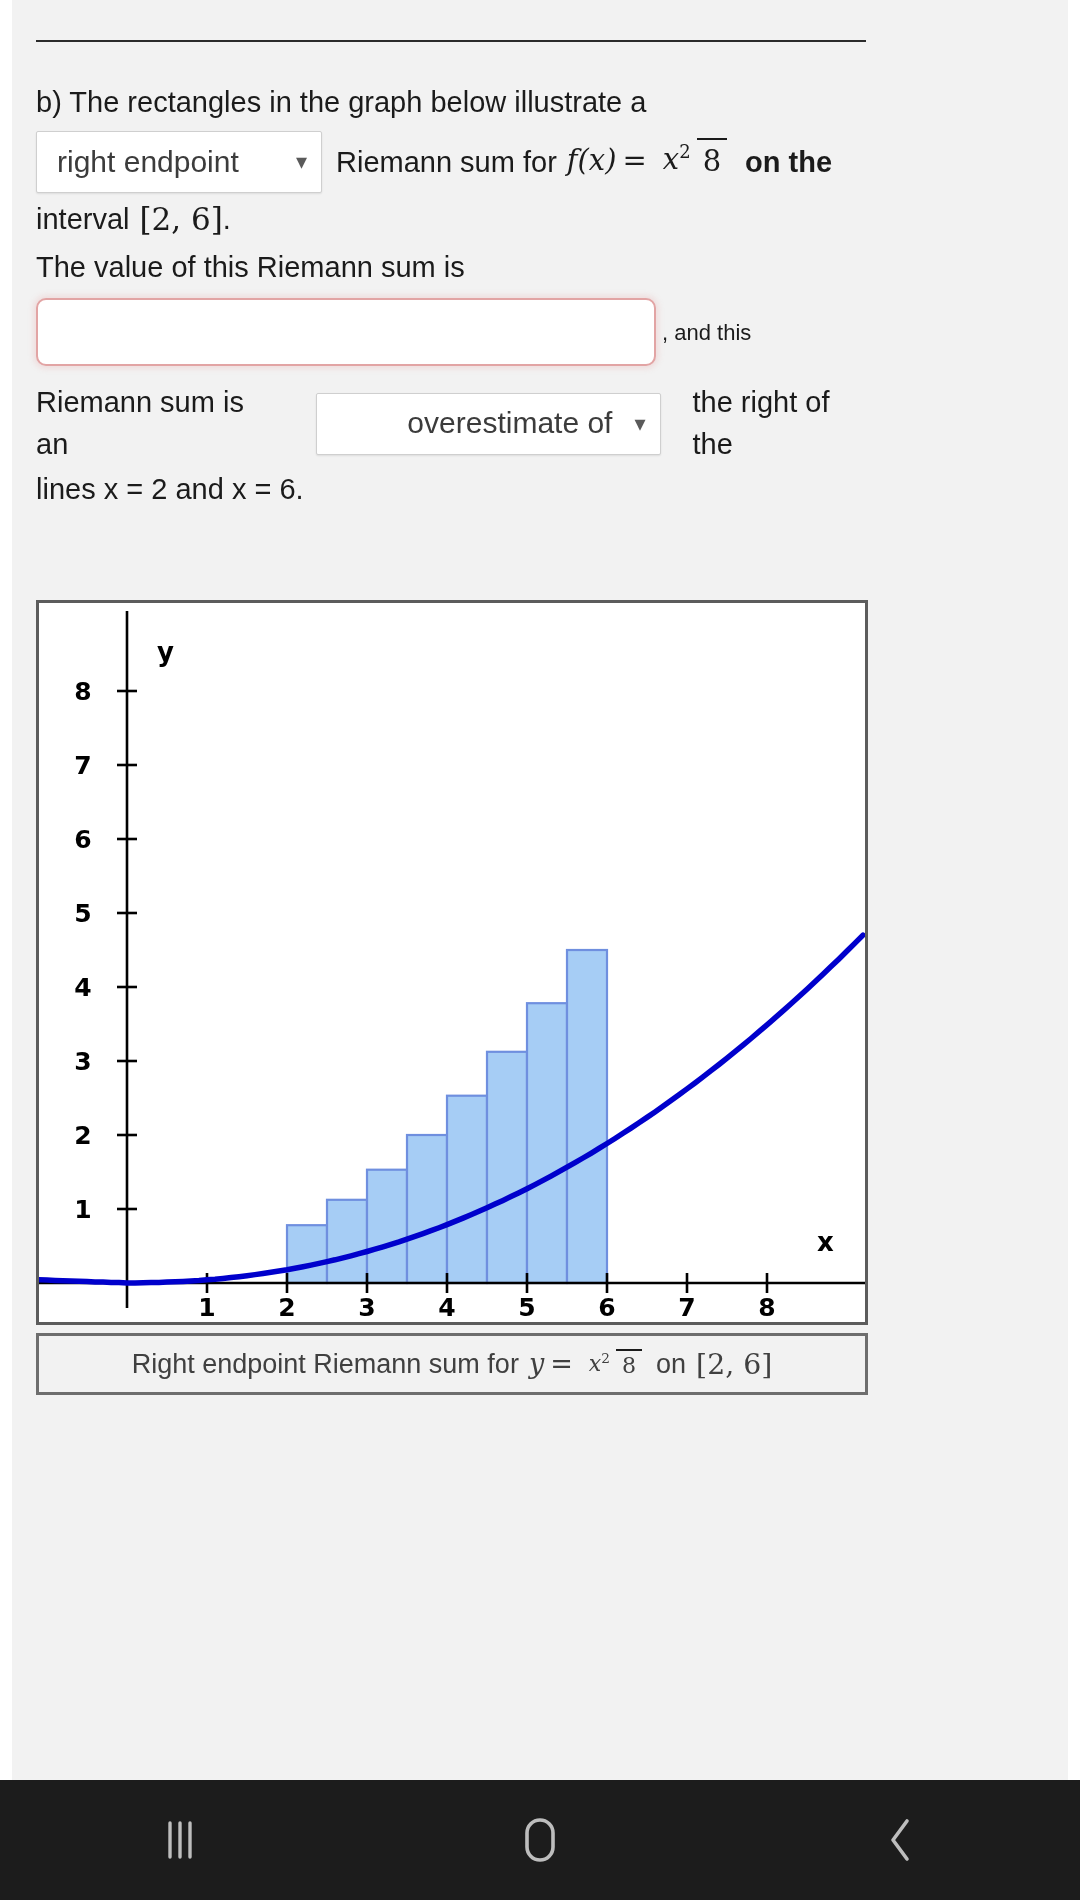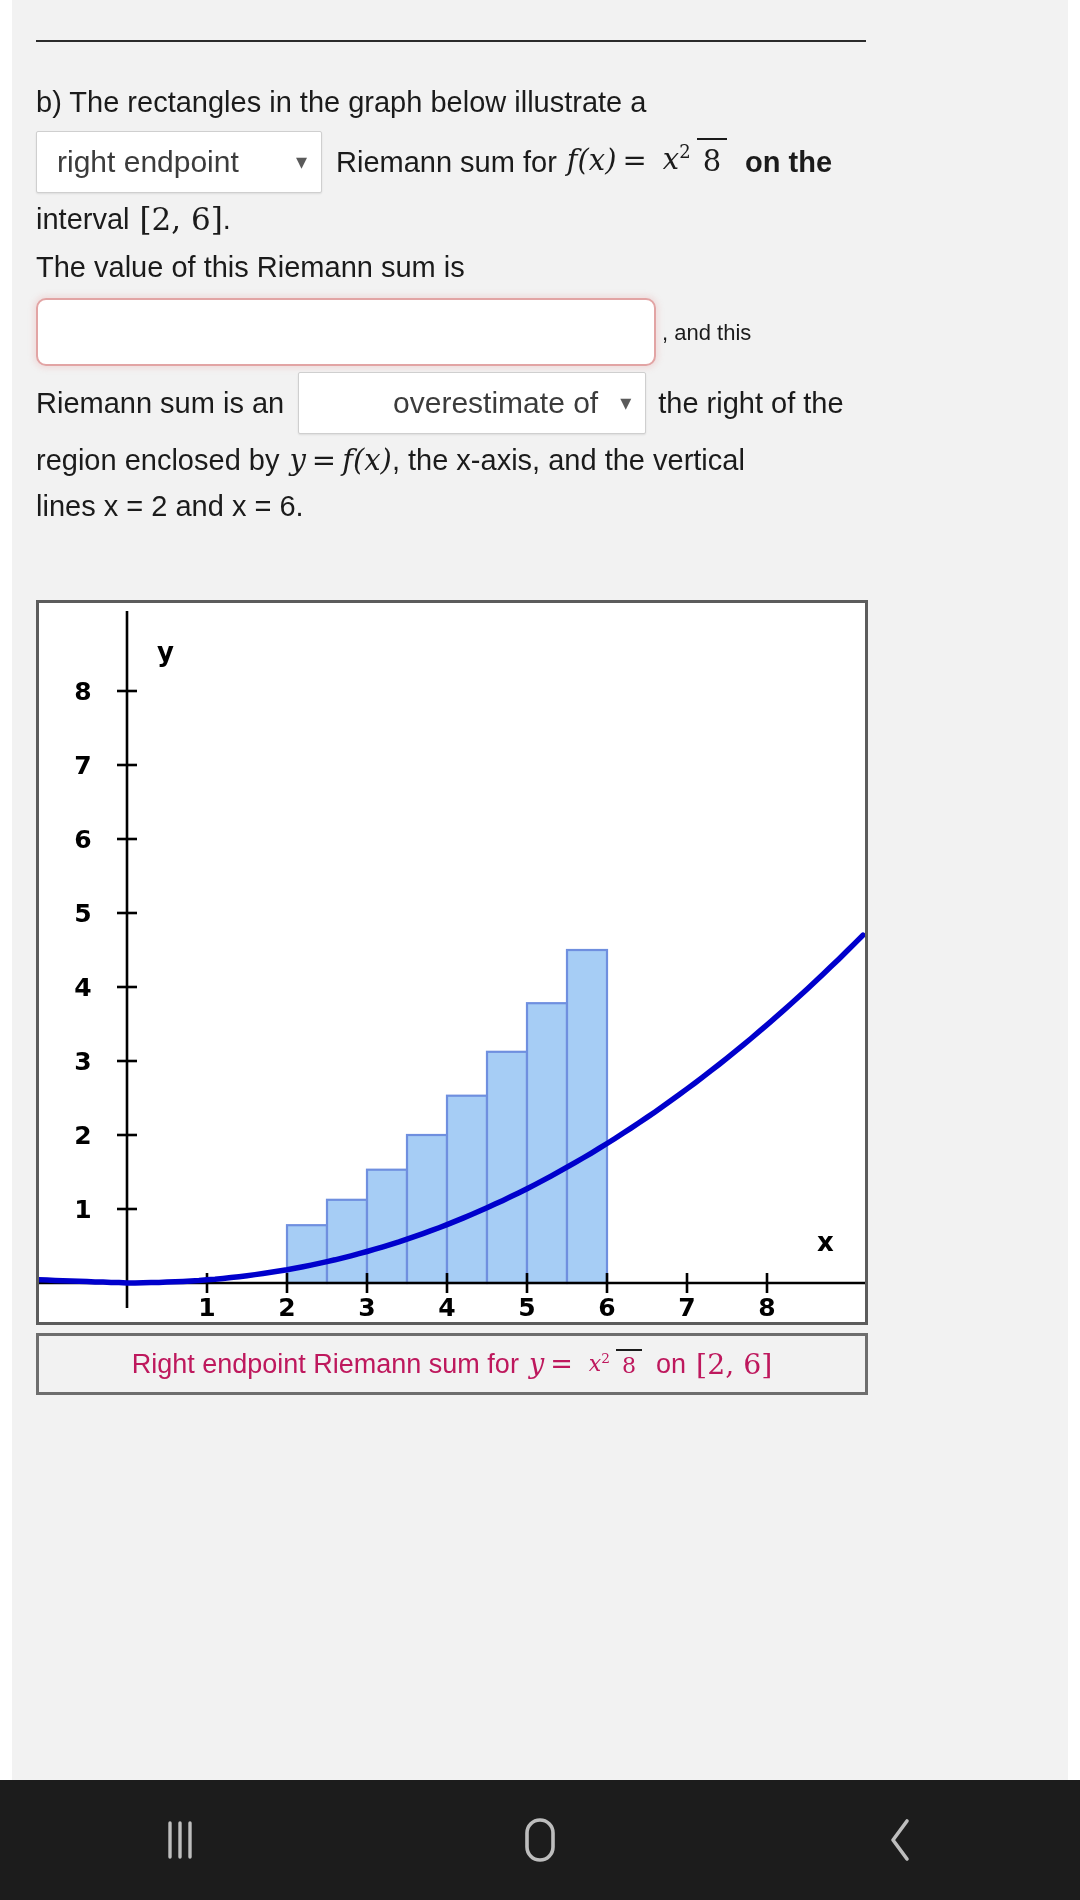--- a/index.html
+++ b/index.html
@@ -114,21 +114,21 @@
     background: #ffffff;
     border: 3px solid #5c5c5c;
   }
   .plotbox svg { display: block; }
   .caption {
     position: absolute; left: 0; top: 733px;
     width: 832px; height: 62px;
     background: #f2f2f2;
     border: 3px solid #6e6e6e;
     display: flex; align-items: center; justify-content: center;
-    font-size: 27px; color: #be185d;
+    font-size: 27px; color: #404040;
   }
 
   
   .navbar {
     position: absolute; left: 0; bottom: 0;
     width: 1080px; height: 120px;
     background: #1c1c1c;
     display: flex; align-items: center; justify-content: space-around;
   }
   .navbtn {
@@ -174,36 +174,29 @@
         <span>.</span>
       </div>
 
       <div class="line" style="margin-top:6px;">The value of this Riemann sum is</div>
 
       <div class="answer-wrap">
         <input class="answer-box" type="text" placeholder="" style="">
         <span class="after-box">, and this</span>
       </div>
 
-      <div class="row-inline" style="margin:6px 0 4px 0;">
+      <div class="row-inline" style="margin:16px 0 4px 0;gap:20px;">
         <span>Riemann sum is an</span>
         <div class="sel sel-estimate" style="margin-left:14px;justify-content:flex-end;">
           <span class="cap">overestimate of</span>
           <span class="chev">▾</span>
         </div>
         <span style="margin-left:12px;">the right of the</span>
       </div>
 
-      <div class="row-inline" style="margin-top:6px;">
-        <span>region enclosed by</span>
-        <span style="margin-left:10px;">
-          <span class="mi">y</span><span class="mo">=</span><span class="mi">f(x)</span>
-        </span>
-        <span>, the x-axis, and the vertical</span>
-      </div>
 
       <div class="line" style="margin-top:4px;">lines x = 2 and x = 6.</div>
     </div>
 
     <div class="figure">
       <div class="plotbox">
         <svg width="826" height="719" viewBox="0 0 826 719">
 
           <g>
 

